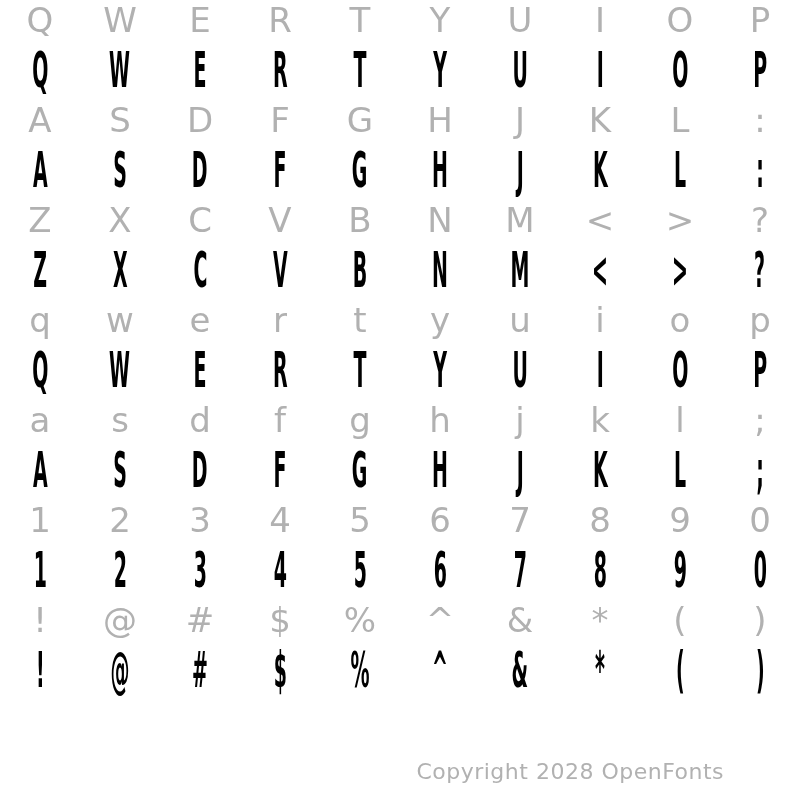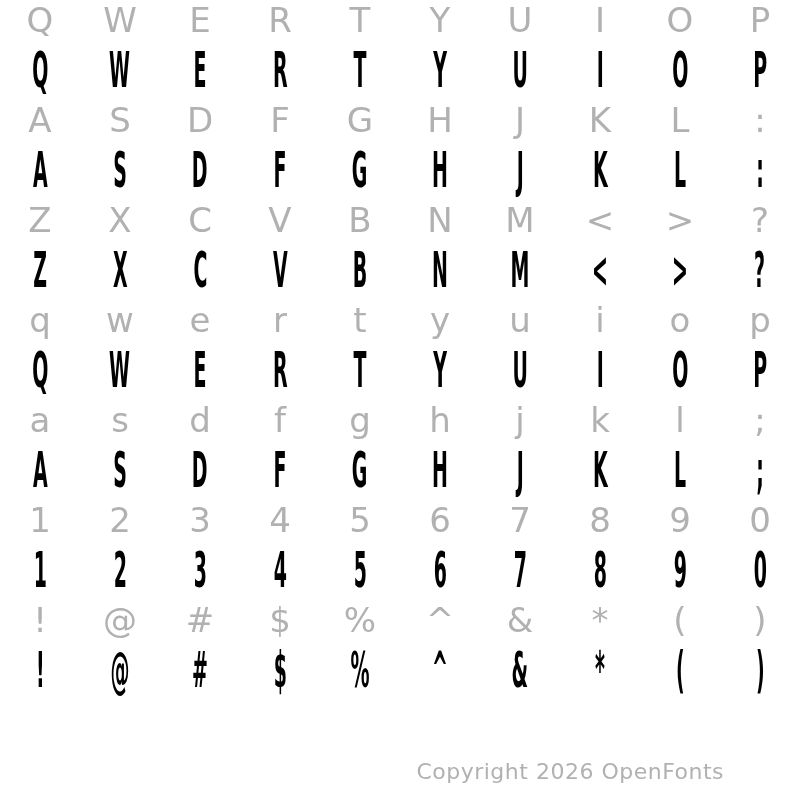--- a/index.html
+++ b/index.html
@@ -231,14 +231,14 @@
         <div class="glyph-cell"><span class="glyph-inner">#</span></div>
         <div class="glyph-cell"><span class="glyph-inner">$</span></div>
         <div class="glyph-cell"><span class="glyph-inner">%</span></div>
         <div class="glyph-cell"><span class="glyph-inner">^</span></div>
         <div class="glyph-cell"><span class="glyph-inner">&amp;</span></div>
         <div class="glyph-cell"><span class="glyph-inner">*</span></div>
         <div class="glyph-cell"><span class="glyph-inner">(</span></div>
         <div class="glyph-cell"><span class="glyph-inner">)</span></div>
       </div>
     </div>
-  <div id="copyright">Copyright 2026 OpenFonts</div>
+  <div id="copyright">Copyright 2028 OpenFonts</div>
 </div>
 
 </body></html>

